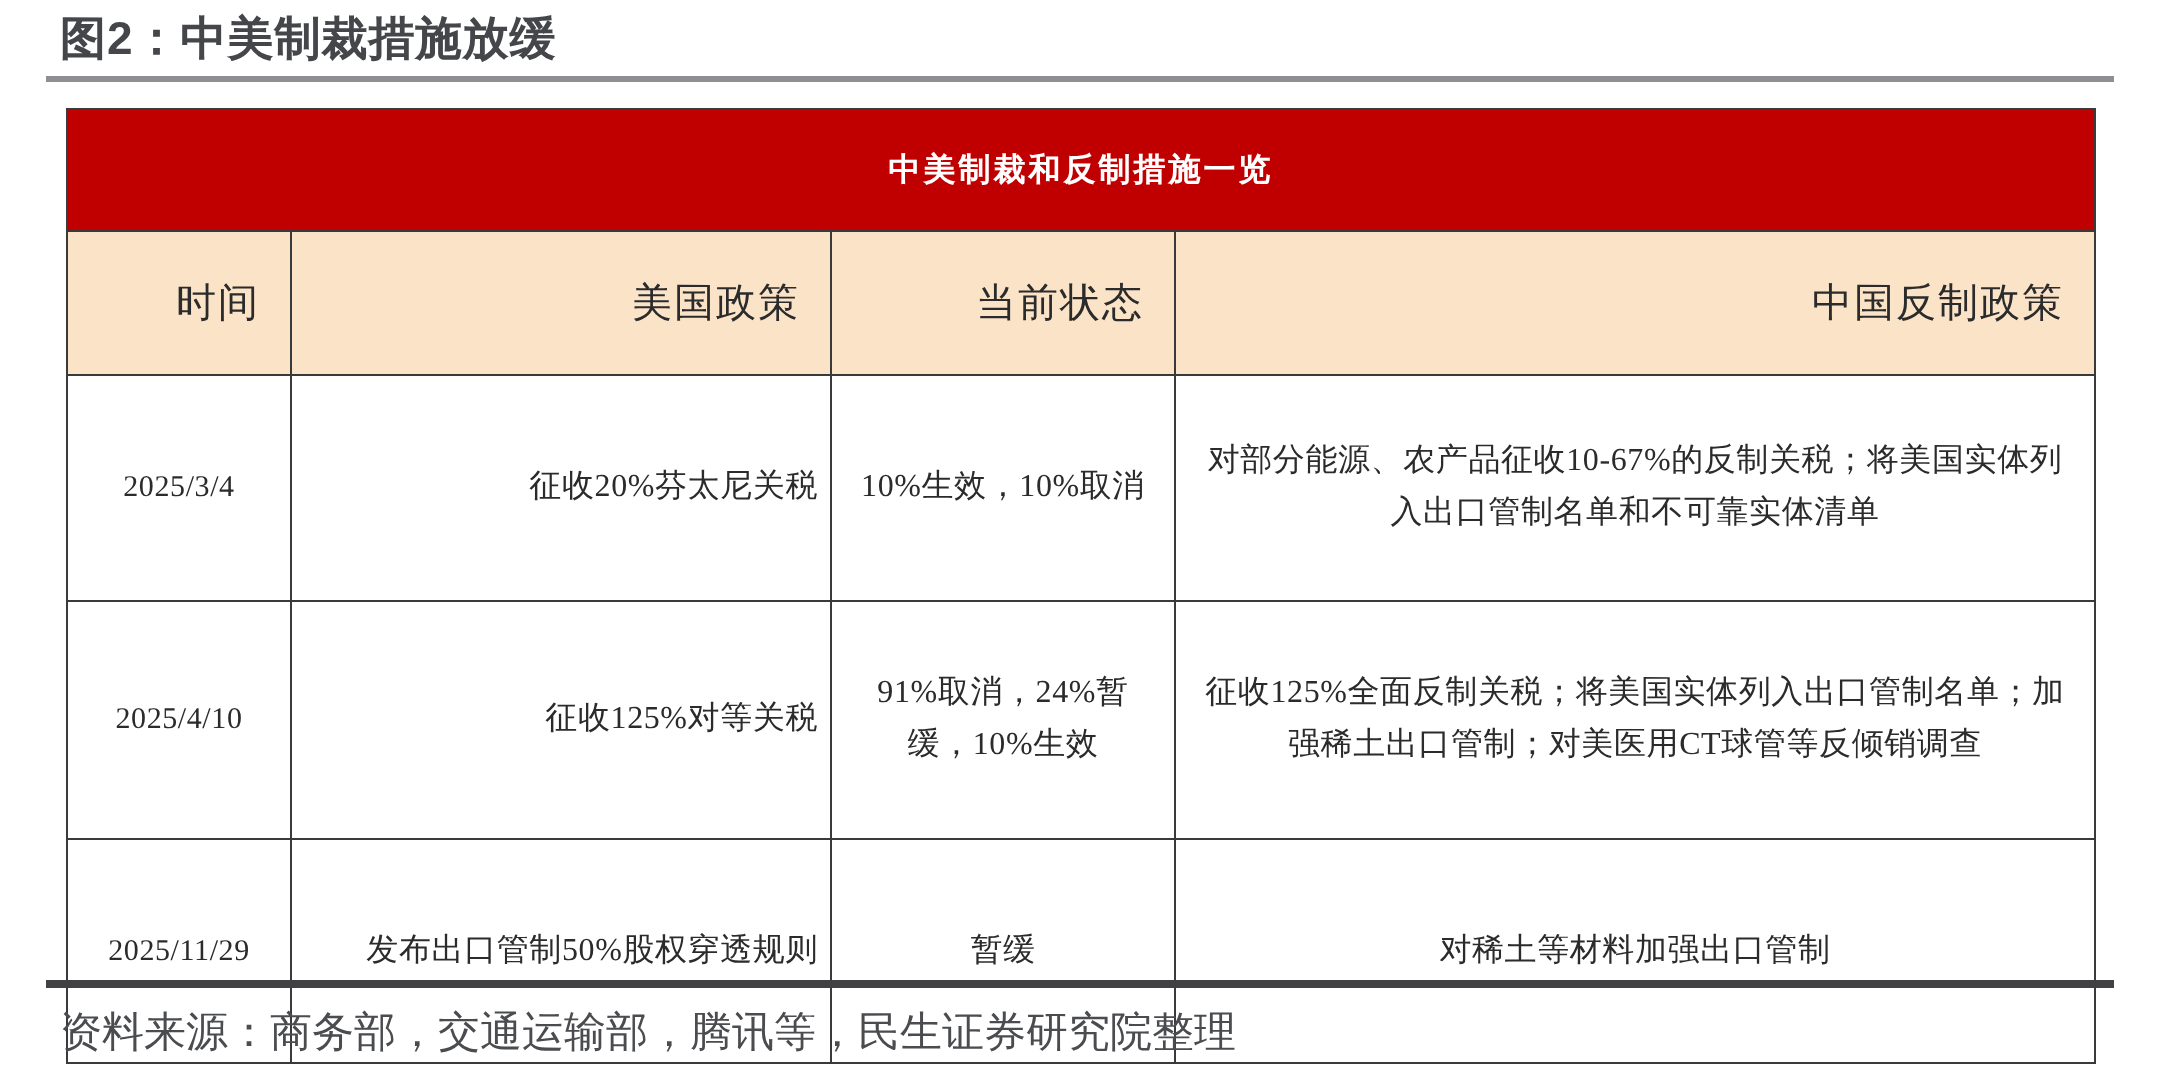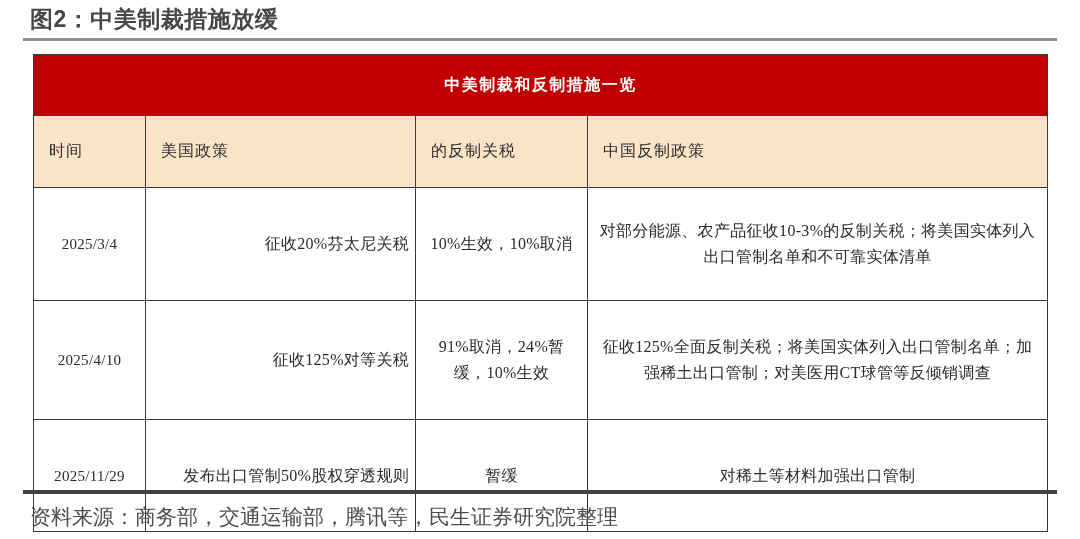--- a/index.html
+++ b/index.html
@@ -69,22 +69,22 @@
     font-size: 16px;
     text-align: center;
     height: 30px;
     letter-spacing: 1.5px;
     border-color: #3a3a3a;
   }
 
   
   .colhead td {
     background: #fbe3c8;
-    text-align: left;
-    font-size: 16px;
+    text-align: right;
+    font-size: 20px;
     height: 41px;
     color: #2b2b2b;
     letter-spacing: 1px;
   }
 
   
   .body-row td {
     background: #ffffff;
     font-size: 16px;
     color: #2b2b2b;
@@ -140,29 +140,29 @@
         <col style="width:460px">
       </colgroup>
       <tbody>
         <tr>
           <td class="banner-cell" colspan="4">中美制裁和反制措施一览</td>
         </tr>
 
         <tr class="colhead">
           <td>时间</td>
           <td>美国政策</td>
-          <td>的反制关税</td>
+          <td>当前状态</td>
           <td>中国反制政策</td>
         </tr>
 
         <tr class="body-row h-r1">
           <td class="c-date">2025/3/4</td>
           <td class="c-policy">征收20%芬太尼关税</td>
           <td class="c-status">10%生效，10%取消</td>
-          <td class="c-china">对部分能源、农产品征收10-3%的反制关税；将美国实体列入出口管制名单和不可靠实体清单</td>
+          <td class="c-china">对部分能源、农产品征收10-67%的反制关税；将美国实体列入出口管制名单和不可靠实体清单</td>
         </tr>
 
         <tr class="body-row h-r2">
           <td class="c-date">2025/4/10</td>
           <td class="c-policy">征收125%对等关税</td>
           <td class="c-status">91%取消，24%暂缓，10%生效</td>
           <td class="c-china">征收125%全面反制关税；将美国实体列入出口管制名单；加强稀土出口管制；对美医用CT球管等反倾销调查</td>
         </tr>
 
 

